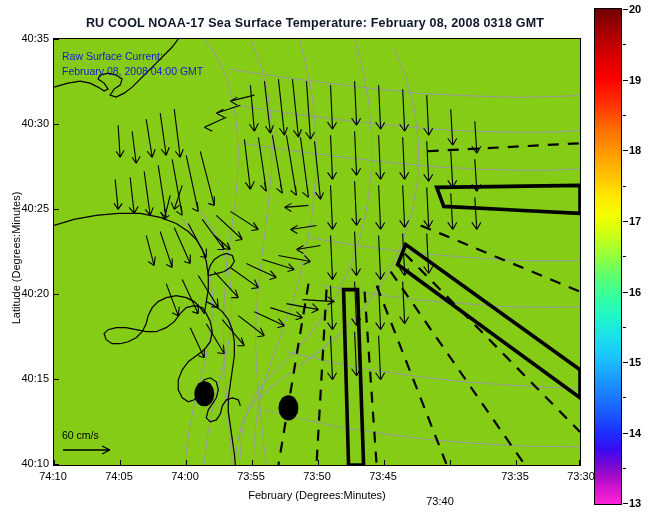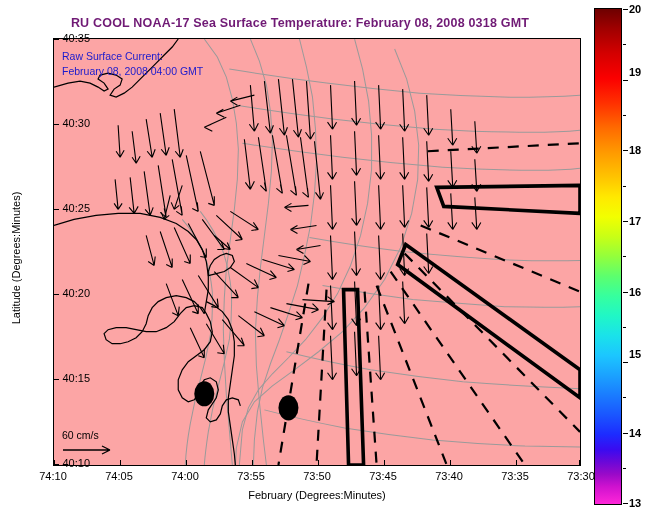--- a/index.html
+++ b/index.html
@@ -2,47 +2,47 @@
 <html><head>
 <meta charset="utf-8">
 <style>
   html,body{margin:0;padding:0;background:#ffffff;}
   body{width:651px;height:518px;position:relative;overflow:hidden;
        font-family:"Liberation Sans", sans-serif;}
   .root{position:absolute;left:0;top:0;width:651px;height:518px;background:#fff;}
 
   
   #title{position:absolute;left:0;top:16px;width:600px;text-align:center;
-         color:#701a75;font-weight:bold;font-size:12.5px;letter-spacing:.2px;
-         white-space:nowrap;}
+         color:#0f172a;font-weight:bold;font-size:12.5px;letter-spacing:.2px;
+         white-space:nowrap;padding-left:15px;}
 
   
   #plot{position:absolute;left:53px;top:38px;width:528px;height:428px;
-        background:#fca5a5;border:1.5px solid #000;box-sizing:border-box;
+        background:#84cc16;border:1.5px solid #000;box-sizing:border-box;
         overflow:hidden;}
   #plotsvg{position:absolute;left:0;top:0;width:100%;height:100%;}
 
   
   #annot{position:absolute;left:8px;top:10px;color:#1a1acd;font-size:10.5px;
          line-height:15px;white-space:nowrap;pointer-events:none;}
 
   
   #scalebox{position:absolute;left:8px;top:390px;pointer-events:none;}
   #scaletext{color:#000;font-size:10.5px;white-space:nowrap;}
   #scalearrow{margin-top:3px;}
 
   
   .tick{position:absolute;background:#000;}
   .xtick-in{width:1px;height:5px;bottom:0;}
   .ytick-in{height:1px;width:5px;left:0;}
 
   
   .xlab{position:absolute;top:470px;transform:translateX(-50%);
         font-size:11px;color:#000;white-space:nowrap;}
-  .ylab{position:absolute;right:561px;transform:translateY(-50%);
+  .ylab{position:absolute;right:602px;transform:translateY(-50%);
         font-size:11px;color:#000;white-space:nowrap;text-align:right;}
   #xaxis-title{position:absolute;left:53px;top:489px;width:528px;
                text-align:center;font-size:11px;color:#000;}
   #yaxis-title{position:absolute;left:-84px;top:252px;width:200px;
                text-align:center;font-size:11px;color:#000;
                transform:rotate(-90deg);}
 
   
   #cbar{position:absolute;left:594px;top:8px;width:28px;height:497px;
         border:1px solid #000;box-sizing:border-box;}
@@ -256,21 +256,21 @@
     <div class="tick ytick-in" style="top:340px;"></div>
     <div class="tick ytick-in" style="top:425px;"></div>
   </div>
 
   <div class="xlab" style="left:53px;">74:10</div>
   <div class="xlab" style="left:119px;">74:05</div>
   <div class="xlab" style="left:185px;">74:00</div>
   <div class="xlab" style="left:251px;">73:55</div>
   <div class="xlab" style="left:317px;">73:50</div>
   <div class="xlab" style="left:383px;">73:45</div>
-  <div class="xlab" style="left:449px;">73:40</div>
+  <div class="xlab" style="left:440px;margin-top:25px;">73:40</div>
   <div class="xlab" style="left:515px;">73:35</div>
   <div class="xlab" style="left:581px;">73:30</div>
 
   <div id="xaxis-title">February (Degrees:Minutes)</div>
 
   <div class="ylab" style="top:38px;">40:35</div>
   <div class="ylab" style="top:123px;">40:30</div>
   <div class="ylab" style="top:208px;">40:25</div>
   <div class="ylab" style="top:293px;">40:20</div>
   <div class="ylab" style="top:378px;">40:15</div>
@@ -319,21 +319,21 @@
     <div class="cbtick-minor" style="top:35px;"></div>
     <div class="cbtick-minor" style="top:106px;"></div>
     <div class="cbtick-minor" style="top:177px;"></div>
     <div class="cbtick-minor" style="top:247px;"></div>
     <div class="cbtick-minor" style="top:318px;"></div>
     <div class="cbtick-minor" style="top:388px;"></div>
     <div class="cbtick-minor" style="top:459px;"></div>
   </div>
 
   <div class="cblab" style="top:9px;">20</div>
-  <div class="cblab" style="top:72px;">19</div>
+  <div class="cblab" style="top:80px;">19</div>
   <div class="cblab" style="top:150px;">18</div>
   <div class="cblab" style="top:221px;">17</div>
   <div class="cblab" style="top:292px;">16</div>
-  <div class="cblab" style="top:354px;">15</div>
+  <div class="cblab" style="top:362px;">15</div>
   <div class="cblab" style="top:433px;">14</div>
   <div class="cblab" style="top:503px;">13</div>
 
 </div>
 
 </body></html>

